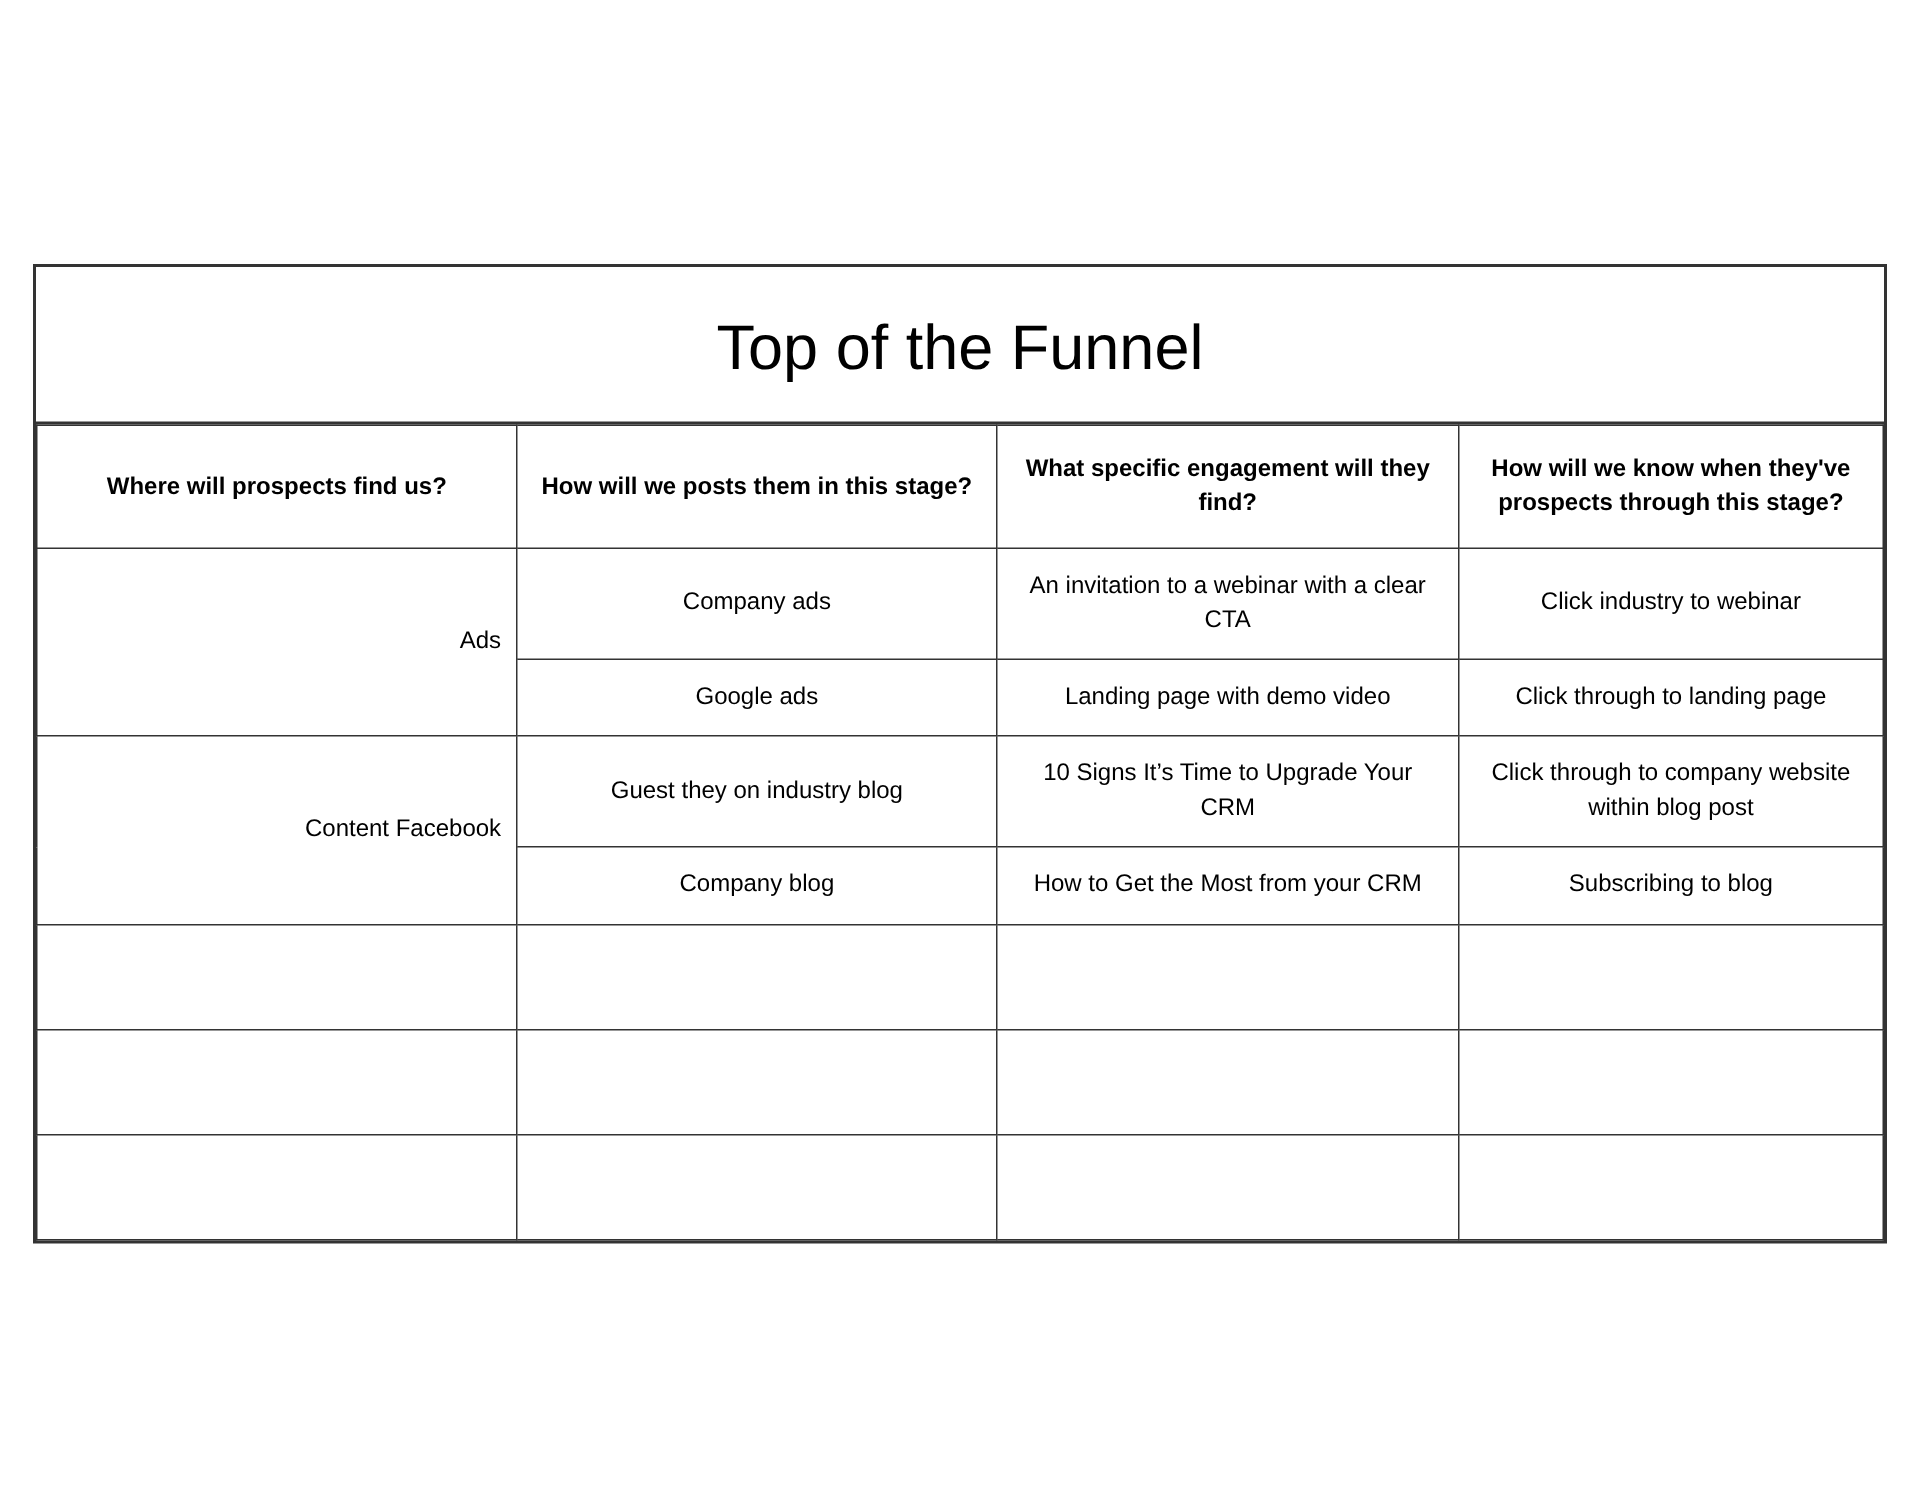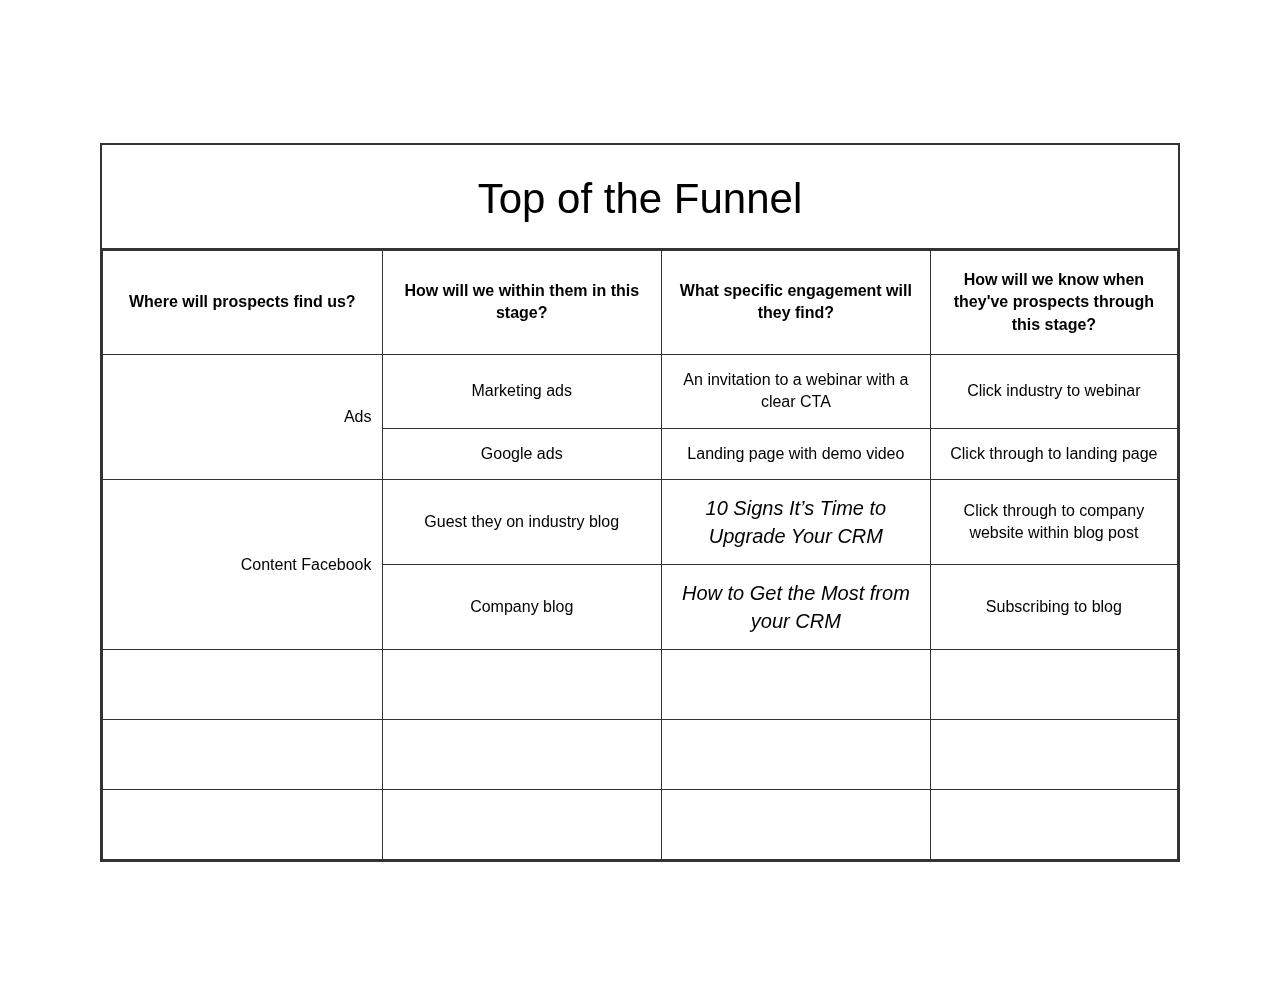--- a/index.html
+++ b/index.html
@@ -12,21 +12,21 @@
       background: #fff;
       font-family: Arial, sans-serif;
       display: flex;
       justify-content: center;
       align-items: center;
       min-height: 100vh;
       padding: 20px;
     }
 
     .page-wrapper {
-      width: 1080px;
+      width: 1236px;
       border: 2px solid #333;
       background: #fff;
     }
 
     .title-section {
       text-align: center;
       padding: 30px 20px 25px;
       border-bottom: 2px solid #333;
     }
 
@@ -63,22 +63,21 @@
     .col-2 { width: 26%; }
     .col-3 { width: 25%; }
     .col-4 { width: 23%; }
 
     .cell-normal {
       font-size: 16px;
       line-height: 1.4;
     }
 
     .cell-italic {
-      font-style: italic;
-      font-size: 20px;
+      font-size: 16px;
       line-height: 1.4;
     }
 
     .row-label {
       font-size: 16px;
       font-weight: normal;
       text-align: right;
     }
 
     .empty-row td {
@@ -90,31 +89,31 @@
 
 <div class="page-wrapper">
   <div class="title-section">
     <h1>Top of the Funnel</h1>
   </div>
   <div class="table-container">
     <table>
       <thead>
         <tr>
           <th class="col-1">Where will prospects find us?</th>
-          <th class="col-2">How will we within them in this stage?</th>
+          <th class="col-2">How will we posts them in this stage?</th>
           <th class="col-3">What specific engagement will they find?</th>
           <th class="col-4">How will we know when they've prospects through this stage?</th>
         </tr>
       </thead>
       <tbody>
 
         <tr>
           <td rowspan="2" class="row-label">Ads</td>
           <td class="cell-normal">
-            <span>Marketing ads</span>
+            <span>Company ads</span>
           </td>
           <td class="cell-normal">
             <span>An invitation to a webinar with a clear CTA</span>
           </td>
           <td class="cell-normal">
             <span>Click industry to webinar</span>
           </td>
         </tr>
         <tr>
           <td class="cell-normal">

